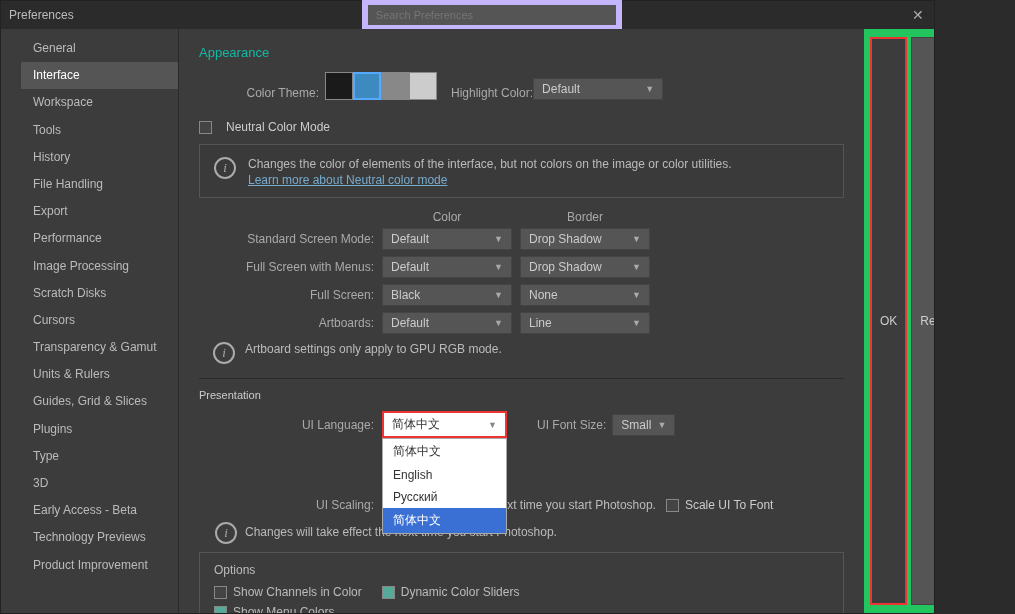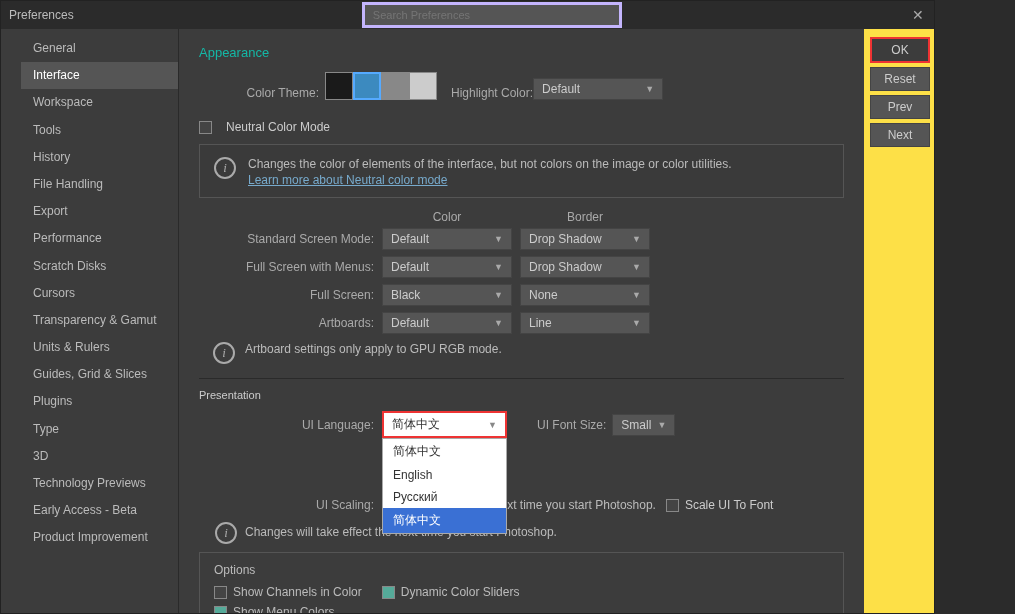--- a/index.html
+++ b/index.html
@@ -4,34 +4,34 @@
   <style>
     * { box-sizing: border-box; margin: 0; padding: 0; }
     body { font-family: 'Segoe UI', Arial, sans-serif; font-size: 12px; background: #2b2b2b; color: #ccc; width: 1015px; height: 614px; overflow: hidden; }
 
     .window { width: 935px; height: 614px; background: #3c3c3c; border: 1px solid #222; display: flex; flex-direction: column; }
 
     .titlebar { background: #2b2b2b; height: 28px; display: flex; align-items: center; justify-content: space-between; padding: 0 8px; flex-shrink: 0; }
     .titlebar-title { color: #bbb; font-size: 12px; }
     .titlebar-close { width: 16px; height: 16px; background: none; border: none; color: #aaa; cursor: pointer; font-size: 14px; display: flex; align-items: center; justify-content: center; }
 
-    .search-bar { flex: 1; max-width: 260px; background: #555; border: 3px solid #c4b5fd; color: #aaa; padding: 4px 8px; font-size: 11px; margin: 0 8px; }
+    .search-bar { flex: 1; max-width: 260px; background: #555; border: 6px solid #c4b5fd; color: #aaa; padding: 4px 8px; font-size: 11px; margin: 0 8px; }
 
     .main-content { display: flex; flex: 1; overflow: hidden; padding-left: 20px; }
 
     
     .sidebar { width: 158px; background: #3c3c3c; border-right: 1px solid #2a2a2a; padding: 6px 0; flex-shrink: 0; overflow-y: auto; }
     .sidebar-item { padding: 4px 12px; color: #bbb; cursor: pointer; font-size: 12px; line-height: 1.6; }
     .sidebar-item.active { background: #555; color: #fff; }
 
     
     .content { flex: 1; background: #3c3c3c; padding: 16px 20px; overflow-y: auto; position: relative; }
 
     
-    .action-buttons { width: 70px; background: #fde047; padding: 8px 6px; display: flex; flex-direction: column; gap: 4px; flex-shrink: 0; }
+    .action-buttons { width: 70px; background: #22c55e; padding: 8px 6px; display: flex; flex-direction: row; gap: 4px; flex-shrink: 0; }
     .action-btn { background: #555; border: 1px solid #444; color: #ccc; padding: 4px 8px; font-size: 12px; cursor: pointer; text-align: center; width: 60px; }
     .action-btn.ok { background: #3c3c3c; border: 2px solid #e33; color: #ccc; }
 
     
     .section-title { color: #14b8a6; font-size: 13px; margin-bottom: 12px; }
 
     
     .row { display: flex; align-items: flex-end; margin-bottom: 20px; gap: 0; }
     .label { color: #aaa; font-size: 12px; min-width: 120px; text-align: right; margin-right: 6px; }
 
@@ -96,30 +96,31 @@
 
     <div class="sidebar">
       <div class="sidebar-item">General</div>
       <div class="sidebar-item active">Interface</div>
       <div class="sidebar-item">Workspace</div>
       <div class="sidebar-item">Tools</div>
       <div class="sidebar-item">History</div>
       <div class="sidebar-item">File Handling</div>
       <div class="sidebar-item">Export</div>
       <div class="sidebar-item">Performance</div>
+      <div class="sidebar-item">Image Processing</div>
       <div class="sidebar-item">Scratch Disks</div>
       <div class="sidebar-item">Cursors</div>
       <div class="sidebar-item">Transparency &amp; Gamut</div>
       <div class="sidebar-item">Units &amp; Rulers</div>
       <div class="sidebar-item">Guides, Grid &amp; Slices</div>
       <div class="sidebar-item">Plugins</div>
       <div class="sidebar-item">Type</div>
       <div class="sidebar-item">3D</div>
+      <div class="sidebar-item">Early Access - Beta</div>
       <div class="sidebar-item">Technology Previews</div>
-      <div class="sidebar-item">Early Access - Beta</div>
       <div class="sidebar-item">Product Improvement</div>
     </div>
 
     <div class="content" style="position: relative;">
 
       <div class="section-title">Appearance</div>
 
       <div class="row">
         <span class="label">Color Theme:</span>
         <div class="theme-swatch" style="background:#1a1a1a;" title="Dark"></div>

